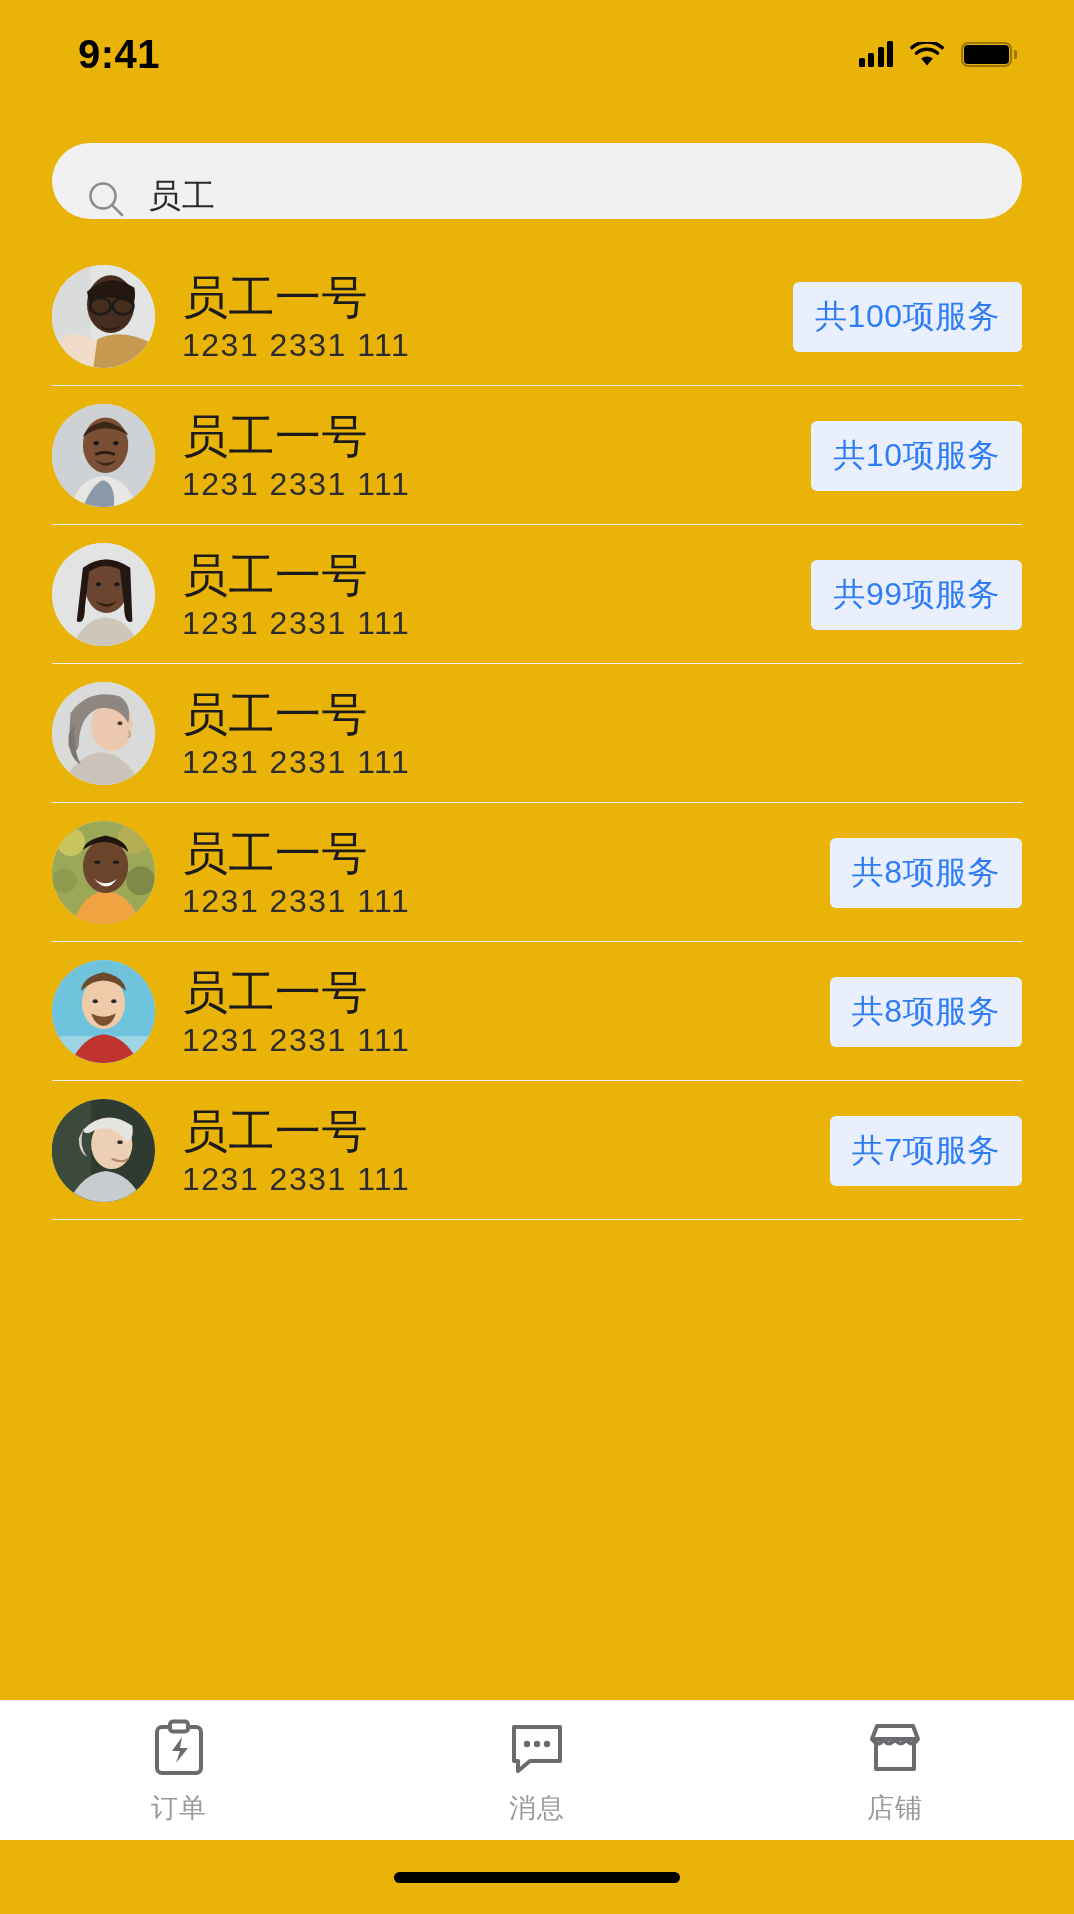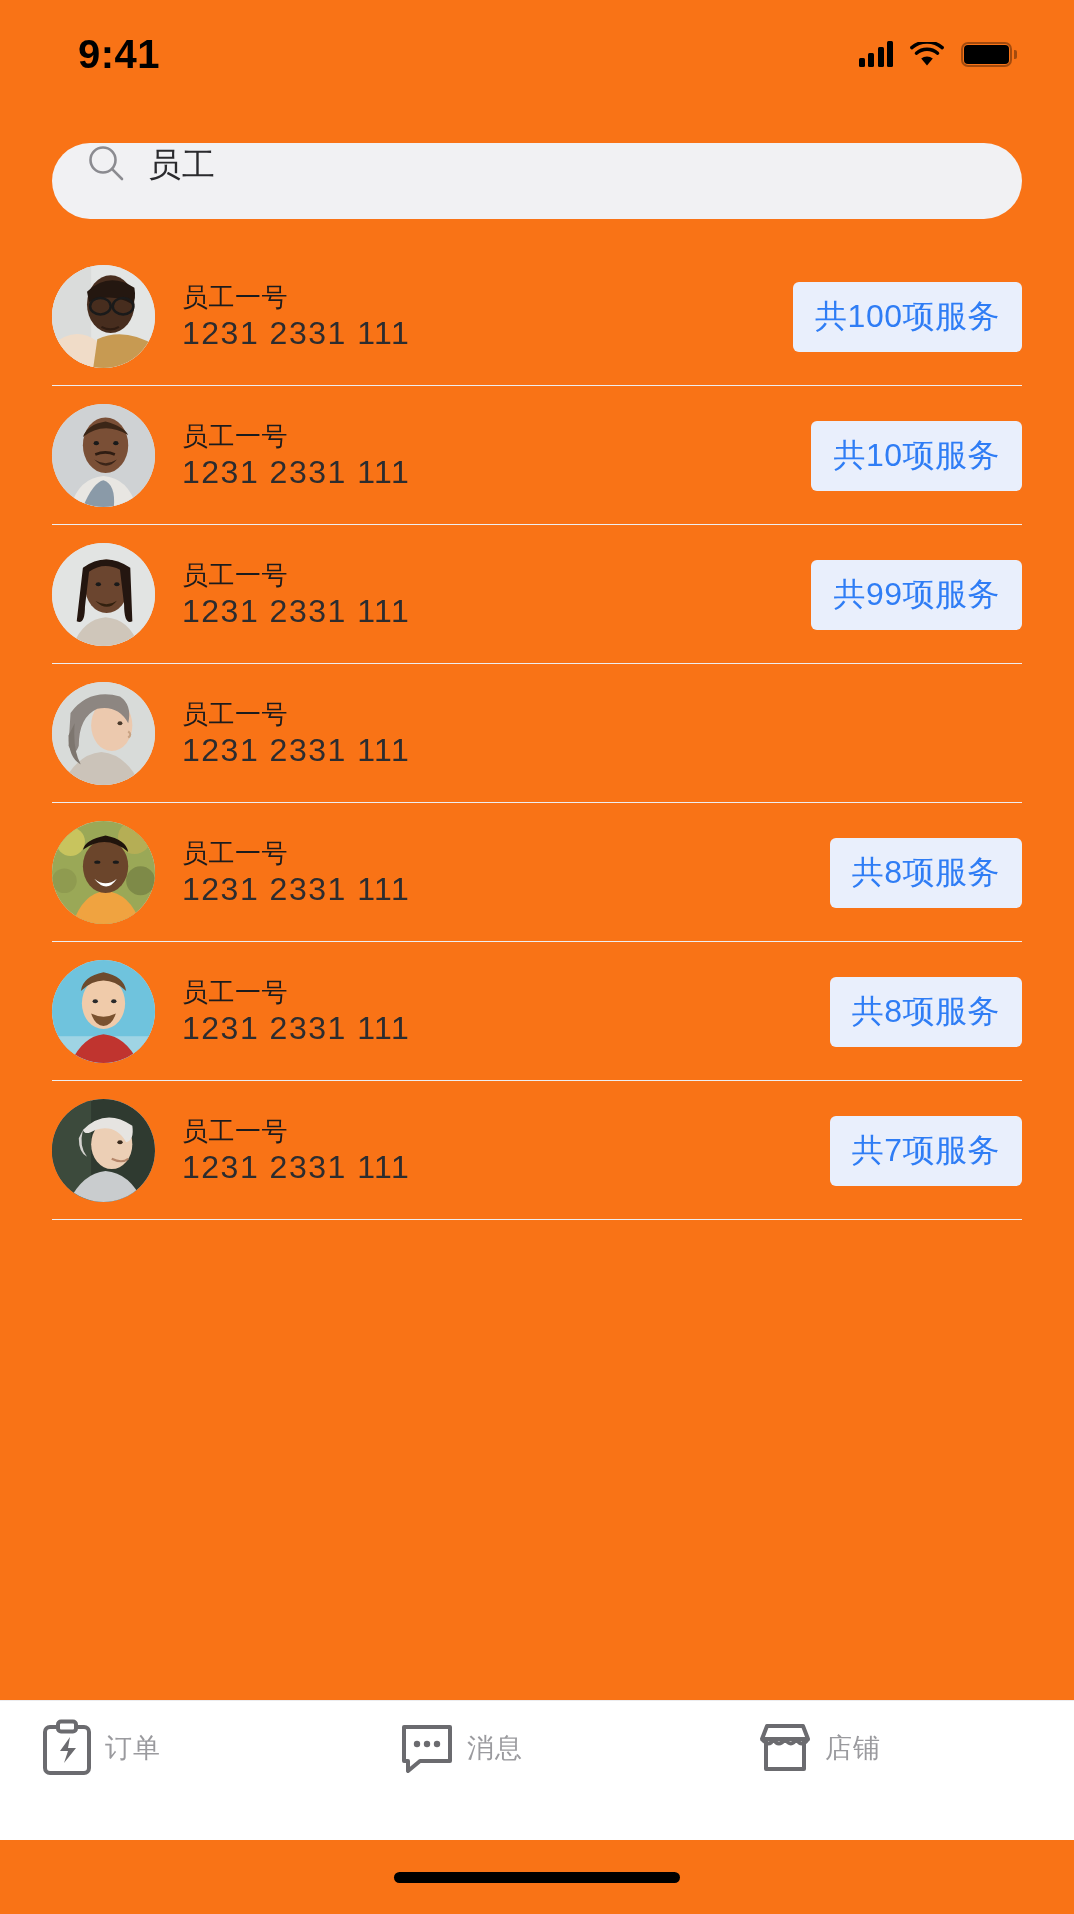--- a/index.html
+++ b/index.html
@@ -3,21 +3,21 @@
 <meta charset="utf-8">
 <style>
   * { margin:0; padding:0; box-sizing:border-box; }
   html, body {
     width:1074px; height:1914px;
     background:#ffffff;
     font-family:"Liberation Sans","DejaVu Sans",sans-serif;
     -webkit-font-smoothing:antialiased;
     overflow:hidden;
   }
-  .phone { position:relative; width:1074px; height:1914px; background:#f97316; display:flex; flex-direction:column; }
+  .phone { position:relative; width:1074px; height:1914px; background:#eab308; display:flex; flex-direction:column; }
 
   
   .status-bar {
     height:108px; flex:0 0 108px;
     display:flex; align-items:center; justify-content:space-between;
     padding:0 62px 0 78px;
   }
   .status-time {
     font-size:40px; font-weight:700; color:#000; letter-spacing:0.5px;
   }
@@ -59,21 +59,21 @@
   .nav-back svg { display:block; }
   .nav-title {
     width:100%; text-align:center;
     font-size:38px; font-weight:600; color:#1a1a1a; letter-spacing:1px;
   }
 
   
   .search-wrap { padding:35px 52px 28px 52px; flex:0 0 auto; }
   .search-box {
     height:76px; background:#f1f1f3; border-radius:38px;
-    display:flex; align-items:flex-start; padding:0 34px; gap:22px;
+    display:flex; align-items:flex-end; padding:0 34px; gap:22px;
     cursor:text;
   }
   .search-icon svg { display:block; }
   .search-value {
     font-size:33px; color:#2a2a2d; letter-spacing:1px;
   }
 
   
   .list { flex:1 1 auto; overflow:hidden; }
   .row {
@@ -89,21 +89,21 @@
   }
   .row:last-child::after { background:#eeeef0; }
   .avatar {
     width:103px; height:103px; border-radius:50%;
     flex:0 0 103px; overflow:hidden; position:relative;
     background:#dfe1e3;
   }
   .avatar svg { display:block; width:100%; height:100%; }
   .row-text { margin-left:27px; flex:1 1 auto; min-width:0; }
   .row-name {
-    font-size:26px; color:#1b1b1d; font-weight:400; letter-spacing:0.5px;
+    font-size:46px; color:#1b1b1d; font-weight:400; letter-spacing:0.5px;
     line-height:1.25;
   }
   .row-phone {
     font-size:32px; color:#2c2c2f; letter-spacing:1.5px;
     line-height:1.2;
   }
   .badge {
     flex:0 0 auto;
     background:#e9effc;
     color:#2f7df5;
@@ -118,23 +118,22 @@
 
   
   .tab-bar {
     flex:0 0 auto;
     border-top:1.5px solid #ededef;
     height:140px;
     display:flex; align-items:flex-start; padding-top:16px;
     background:#fff;
   }
   .tab {
-    flex:1 1 0; display:flex; flex-direction:row; align-items:center; gap:11px;
+    flex:1 1 0; display:flex; flex-direction:column; align-items:center; gap:11px;
     cursor:pointer;
-    margin-left:40px;
   }
   .tab-icon { height:62px; display:flex; align-items:center; justify-content:center; }
   .tab-icon svg { display:block; }
   .tab-label { font-size:27px; color:#9a9a9e; letter-spacing:1px; }
   .tab.active .tab-label { color:#2f7df5; }
 
   .home-indicator-wrap { flex:0 0 74px; display:flex; align-items:center; justify-content:center; }
   .home-indicator { width:286px; height:11px; background:#000; border-radius:6px; }
 </style>
 </head>

